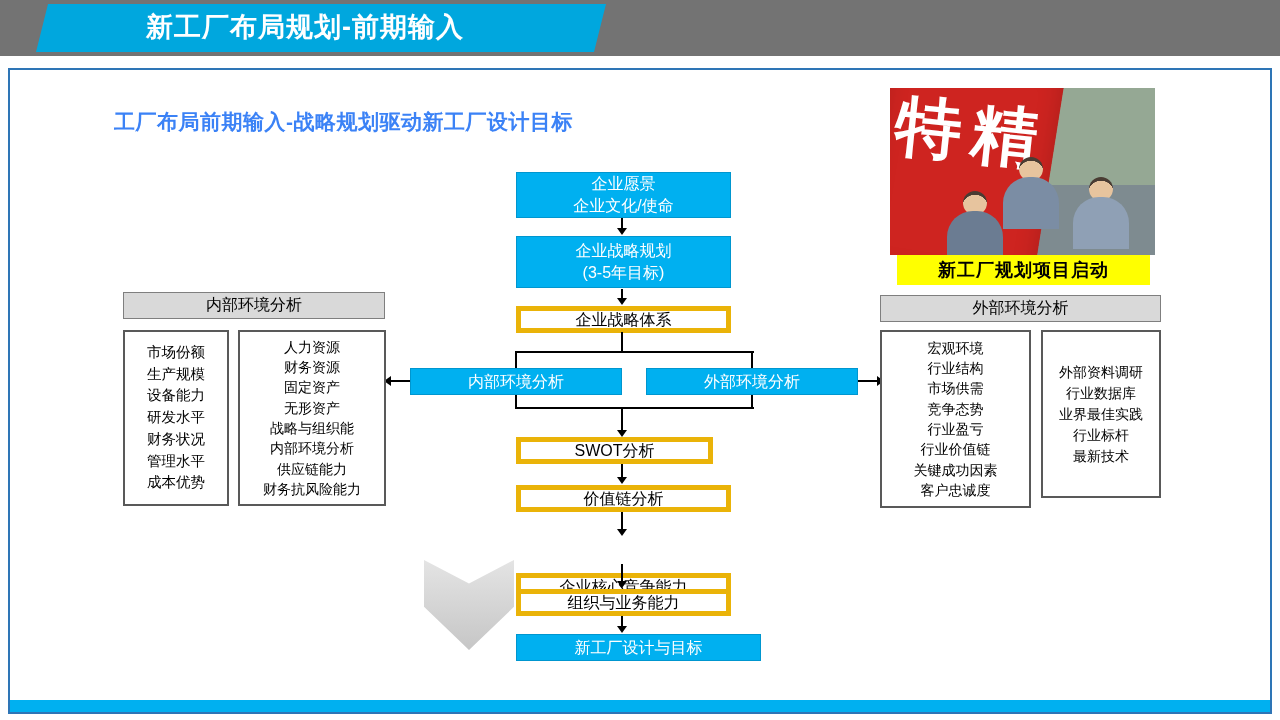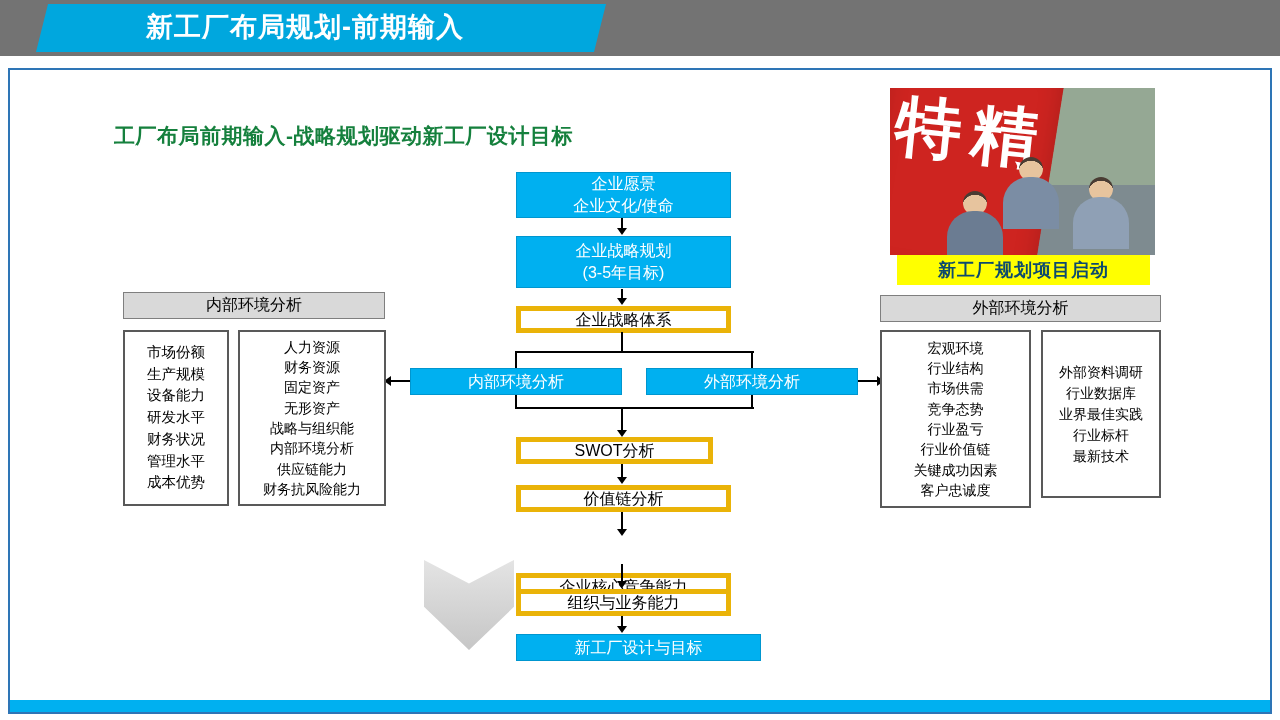--- a/index.html
+++ b/index.html
@@ -8,21 +8,21 @@
 
   
   .topbar{position:absolute;left:0;top:0;width:1280px;height:56px;background:#737373;}
   .title-shape{position:absolute;left:42px;top:4px;width:558px;height:48px;background:#00a7de;transform:skewX(-14deg);}
   .slide-title{position:absolute;left:146px;top:0;height:56px;line-height:54px;color:#fff;font-size:27px;font-weight:bold;letter-spacing:1px;}
 
   
   .frame{position:absolute;left:8px;top:68px;width:1264px;height:646px;border:2px solid #2e75b6;background:#fff;}
   .bottombar{position:absolute;left:0;bottom:0;width:100%;height:12px;background:#00b0f0;}
 
-  .heading{position:absolute;left:114px;top:122px;font-size:21px;font-weight:bold;color:#15803d;letter-spacing:0.5px;}
+  .heading{position:absolute;left:114px;top:108px;font-size:21px;font-weight:bold;color:#3b82f6;letter-spacing:0.5px;}
 
   
   .fbox{position:absolute;display:flex;flex-direction:column;align-items:center;justify-content:center;text-align:center;font-size:16px;line-height:1.35;}
   .fbox.blue{background:#00b0f0;color:#fff;border:1px solid #0096cf;}
   .fbox.white{background:#fff;color:#000;border:5px solid #eab308;}
 
   
   .vline{position:absolute;width:2px;background:#000;transform:translateX(-50%);}
   .hline{position:absolute;height:2px;background:#000;}
   .varrow{position:absolute;width:12px;transform:translateX(-50%);}
@@ -44,21 +44,21 @@
   .photo{position:absolute;left:890px;top:88px;width:265px;height:167px;background:#7e8b90;overflow:hidden;}
   .photo-wall{position:absolute;right:0;top:0;width:48%;height:58%;background:#95a894;}
   .photo-banner{position:absolute;left:-16px;top:-34px;width:176px;height:226px;background:#ce2420;transform:rotate(9deg);box-shadow:inset 0 0 24px rgba(0,0,0,.18);}
   .banner-text{position:absolute;left:16px;top:44px;font-size:66px;font-weight:bold;color:#fff;letter-spacing:10px;line-height:1;transform:rotate(-3deg);white-space:nowrap;}
   .person{position:absolute;}
   .person .head{width:24px;height:24px;border-radius:50%;background:radial-gradient(circle at 50% 70%,#e7c49e 62%,#4a3c33 64%);}
   .person .torso{width:56px;height:52px;border-radius:26px 26px 0 0;background:#7b8da4;margin:-4px 0 0 -16px;}
   .person.p2 .torso{background:#8fa0b5;}
   .person.p3 .torso{background:#6b7c92;}
 
-  .caption{position:absolute;left:897px;top:255px;width:253px;height:30px;background:#ffff00;color:#0c4a6e;font-size:18px;font-weight:bold;display:flex;align-items:center;justify-content:center;letter-spacing:1px;}
+  .caption{position:absolute;left:897px;top:255px;width:253px;height:30px;background:#ffff00;color:#000000;font-size:18px;font-weight:bold;display:flex;align-items:center;justify-content:center;letter-spacing:1px;}
 
   
   .funnel{position:absolute;left:424px;top:560px;width:90px;height:90px;background:linear-gradient(#e4e4e4,#c6c6c6);clip-path:polygon(0 0,50% 26%,100% 0,100% 52%,50% 100%,0 52%);}
 </style>
 </head>
 <body>
 
 <div class="topbar">
   <div class="title-shape"></div>
   <div class="slide-title">新工厂布局规划-前期输入</div>

